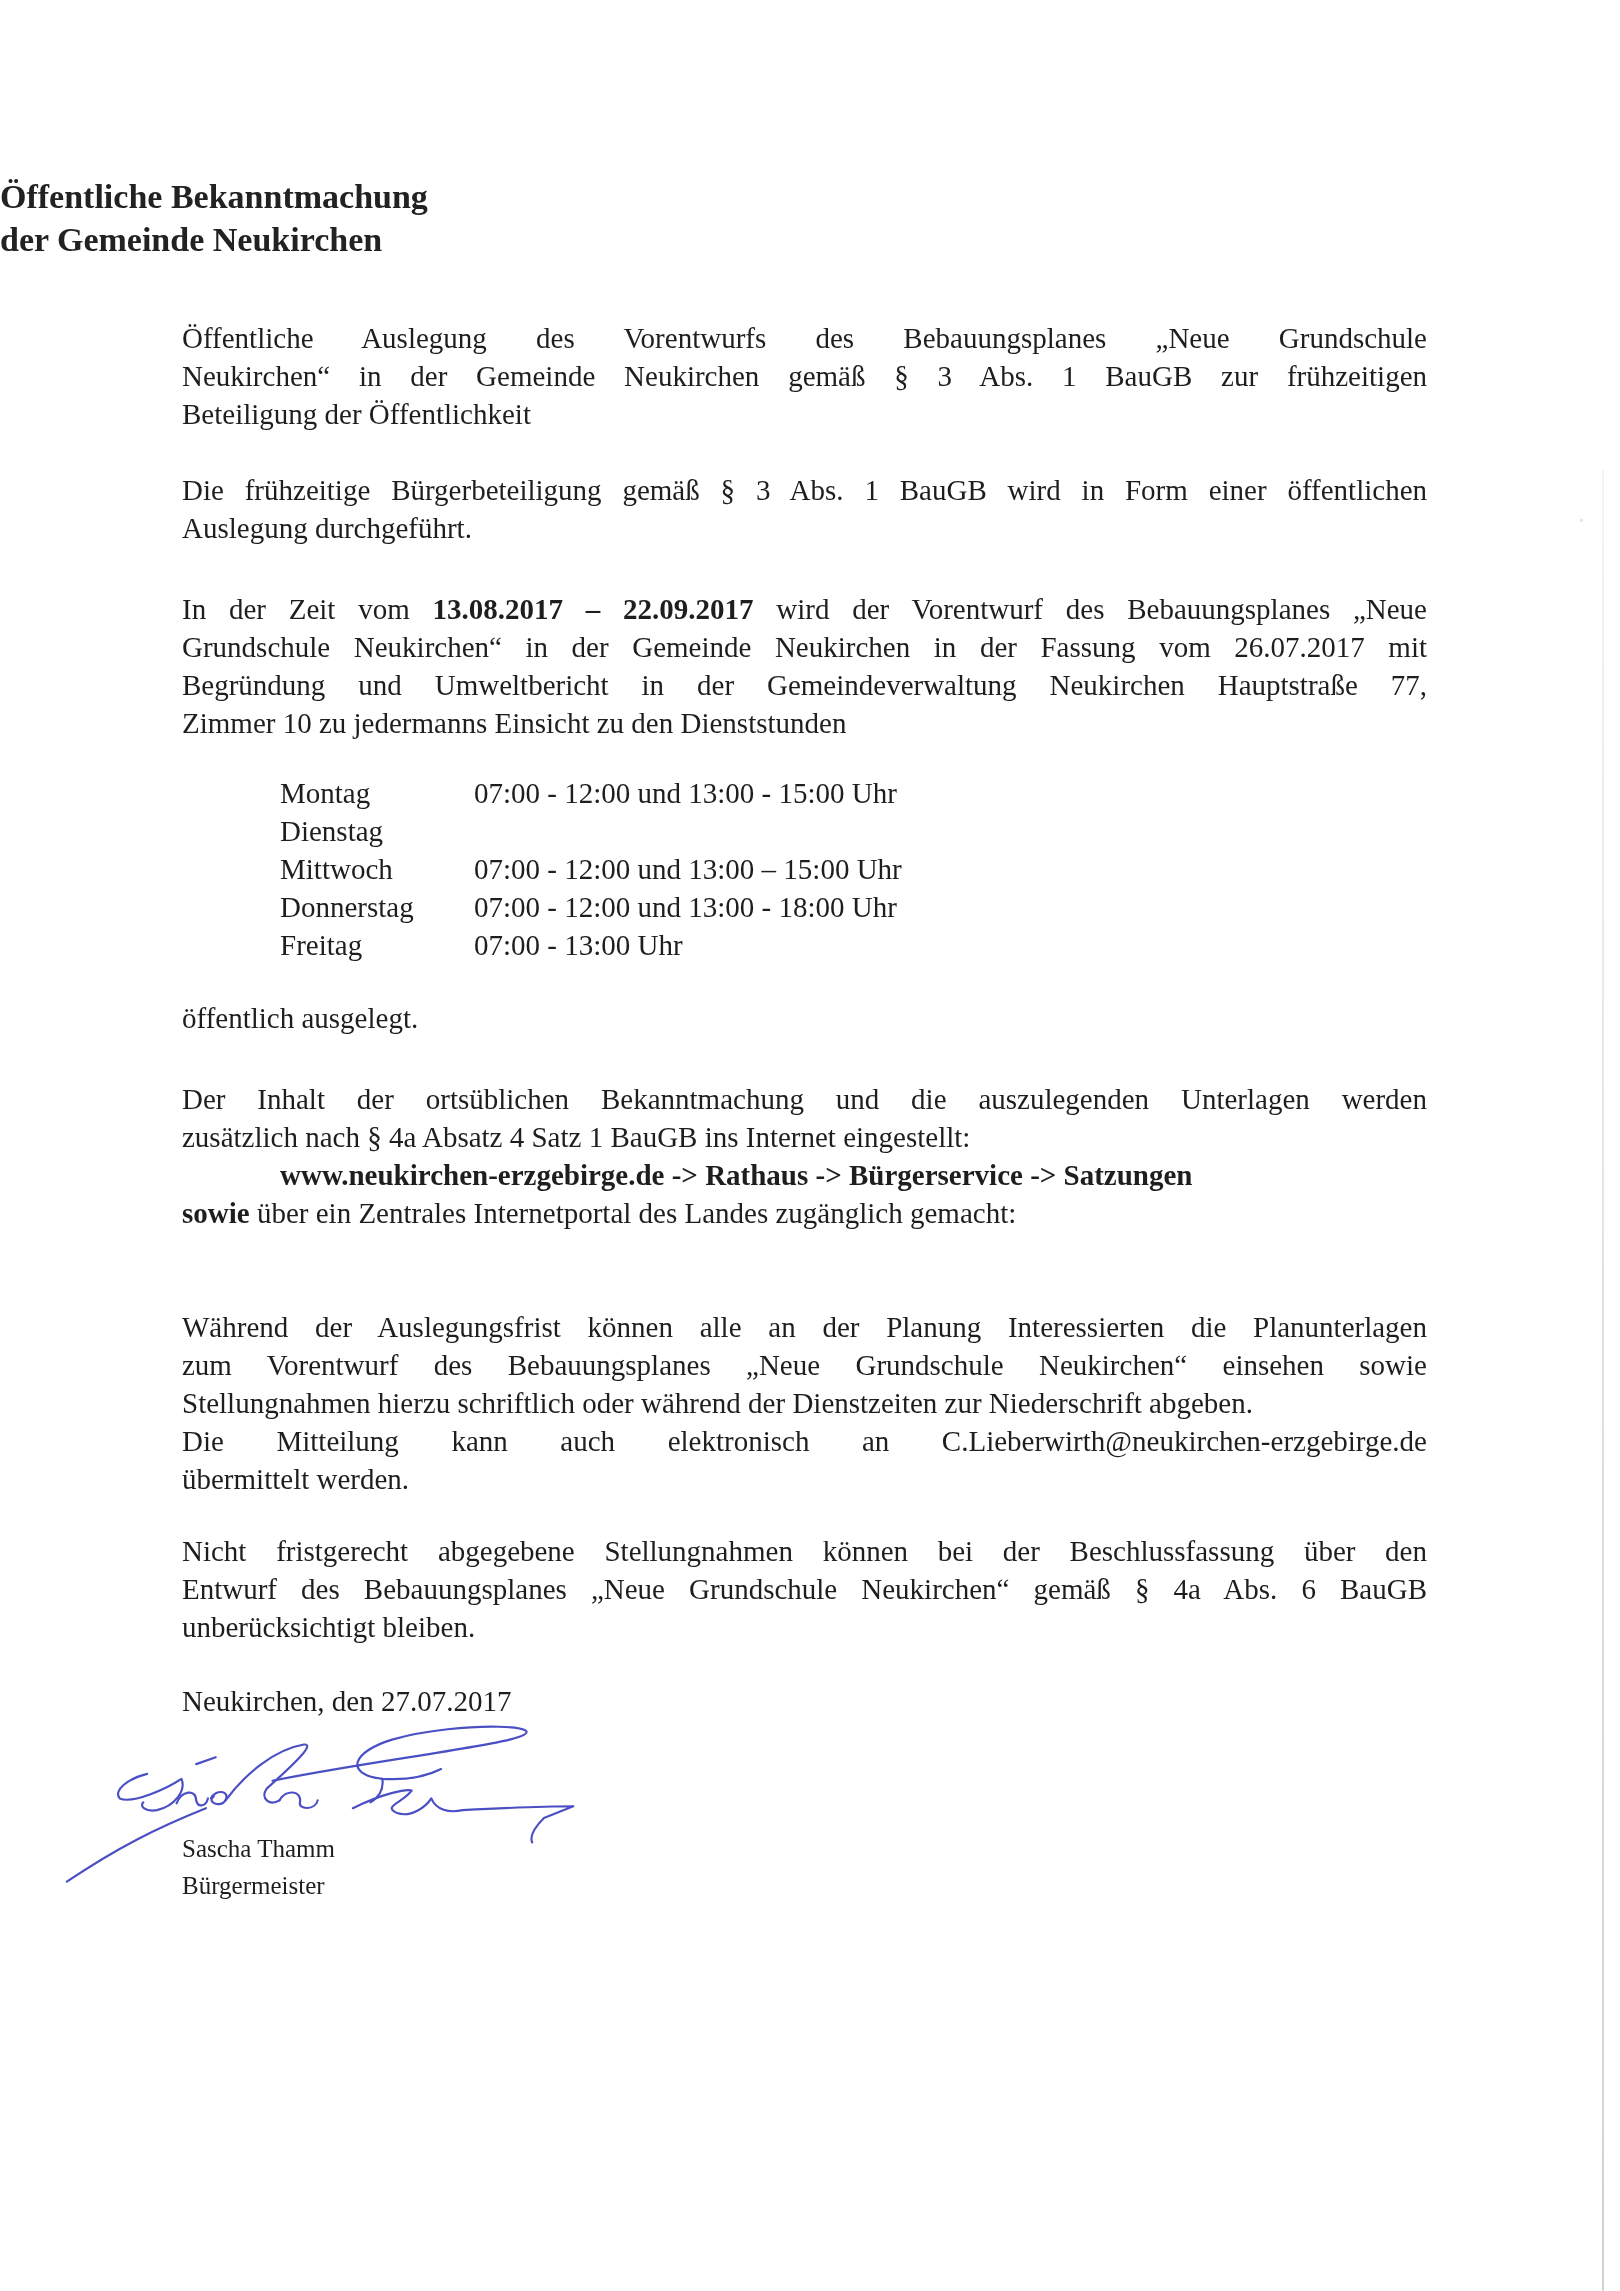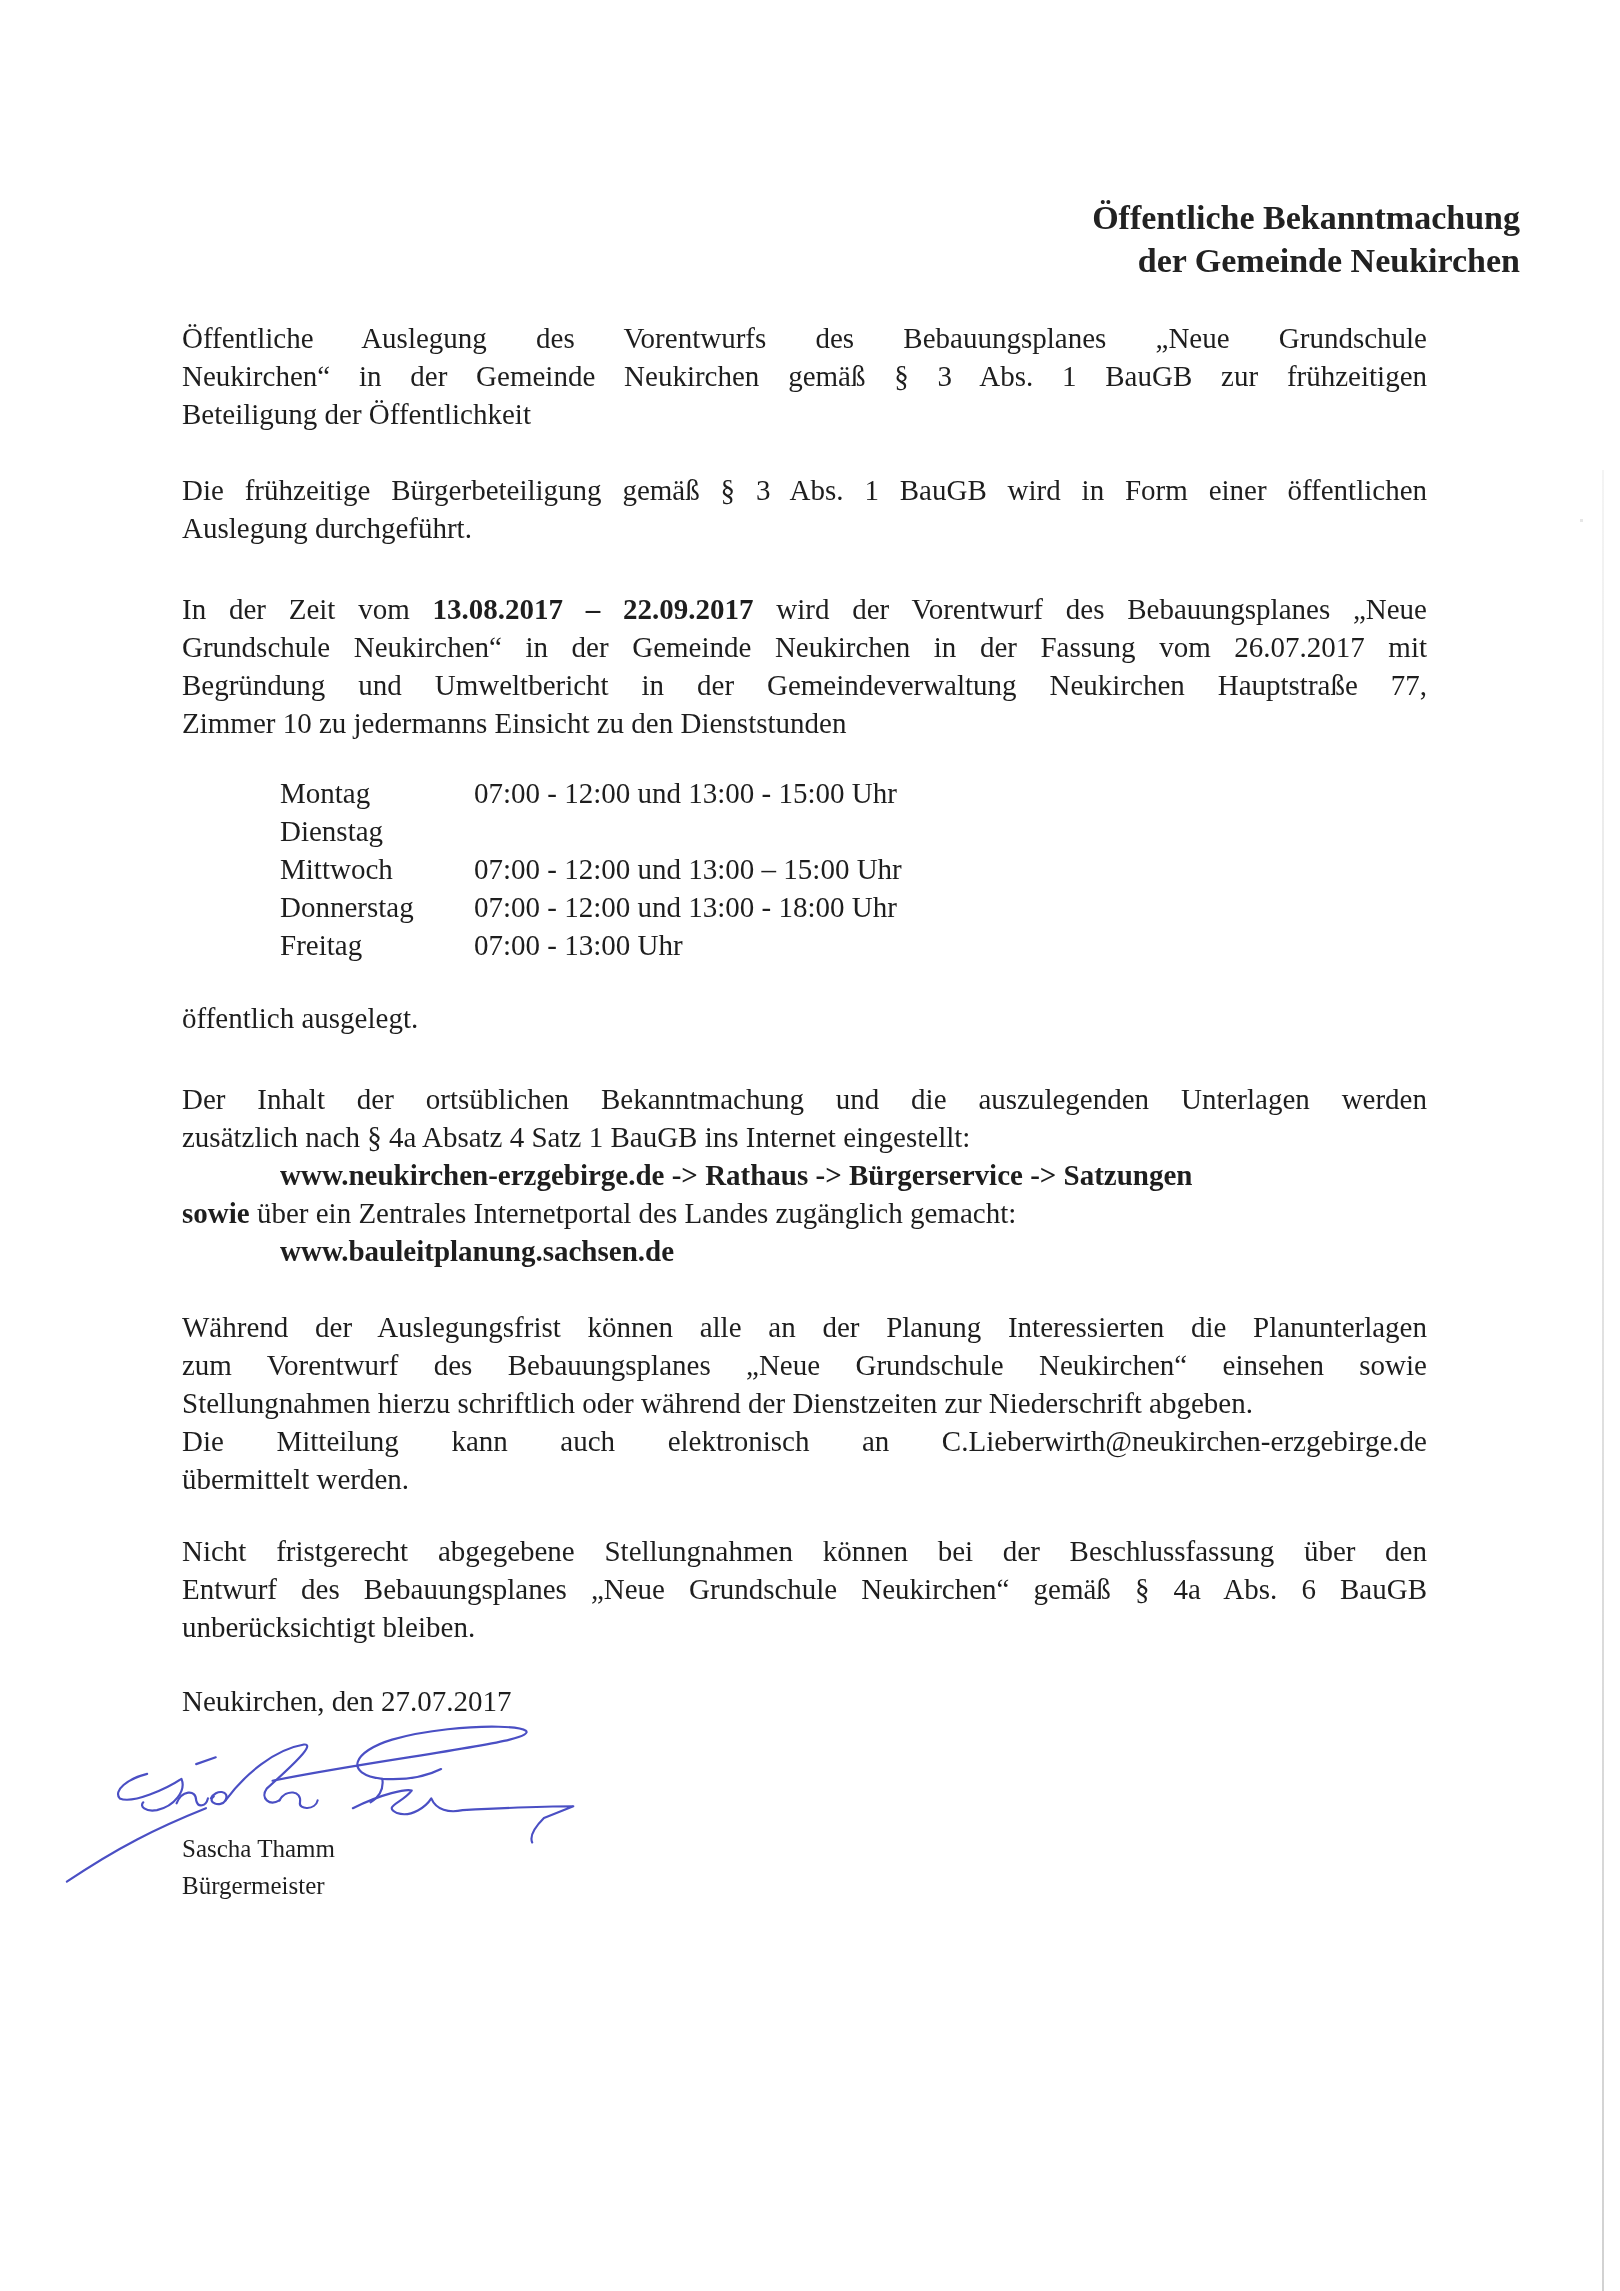--- a/index.html
+++ b/index.html
@@ -7,22 +7,22 @@
     width: 1620px; height: 2292px; position: relative; overflow: hidden;
     font-family: "Liberation Serif", "DejaVu Serif", serif;
     color: #1e1e1e;
   }
   .edge-line {
     position: absolute; left: 1602px; top: 470px; width: 2px; height: 1821px;
     background: linear-gradient(#f4f4f4, #dcdcdc 60%, #d2d2d2);
   }
   .speck { position: absolute; left: 1580px; top: 519px; width: 2.9px; height: 2.9px; background: #e6e6e6; }
   .title {
-    position: absolute; left: 0; width: 1520px; top: 196px;
-    text-align: right; font-weight: bold; font-size: 34px; line-height: 43px;
+    position: absolute; left: 0; width: 1520px; top: 175px;
+    text-align: left; font-weight: bold; font-size: 34px; line-height: 43px;
     color: #222;
   }
   .title div { margin-left: 0; }
   .block {
     position: absolute; left: 182px; width: 1245px;
     font-size: 29px; line-height: 38px; text-align: justify;
   }
   .block .ln { display: block; text-align: justify; text-align-last: justify; white-space: nowrap; }
   .block .ln.last { text-align-last: left; }
   .bold { font-weight: bold; }
@@ -96,21 +96,20 @@
 
 <div class="block p3">
   <span class="ln last">öffentlich ausgelegt.</span>
 </div>
 
 <div class="block p4">
   <span class="ln">Der Inhalt der ortsüblichen Bekanntmachung und die auszulegenden Unterlagen werden</span>
   <span class="ln last">zusätzlich nach § 4a Absatz 4 Satz 1 BauGB ins Internet eingestellt:</span>
   <span class="ln last indent bold">www.neukirchen-erzgebirge.de -&gt; Rathaus -&gt; Bürgerservice -&gt; Satzungen</span>
   <span class="ln last"><span class="bold">sowie</span><span> über ein Zentrales Internetportal des Landes zugänglich gemacht:</span></span>
-  <span class="ln last indent bold">www.bauleitplanung.sachsen.de</span>
 </div>
 
 <div class="block p5">
   <span class="ln">Während der Auslegungsfrist können alle an der Planung Interessierten die Planunterlagen</span>
   <span class="ln">zum Vorentwurf des Bebauungsplanes „Neue Grundschule Neukirchen“ einsehen sowie</span>
   <span class="ln last">Stellungnahmen hierzu schriftlich oder während der Dienstzeiten zur Niederschrift abgeben.</span>
   <span class="ln"><span>Die Mitteilung kann auch elektronisch an </span><span>C.Lieberwirth@neukirchen-erzgebirge.de</span></span>
   <span class="ln last">übermittelt werden.</span>
 </div>
 

